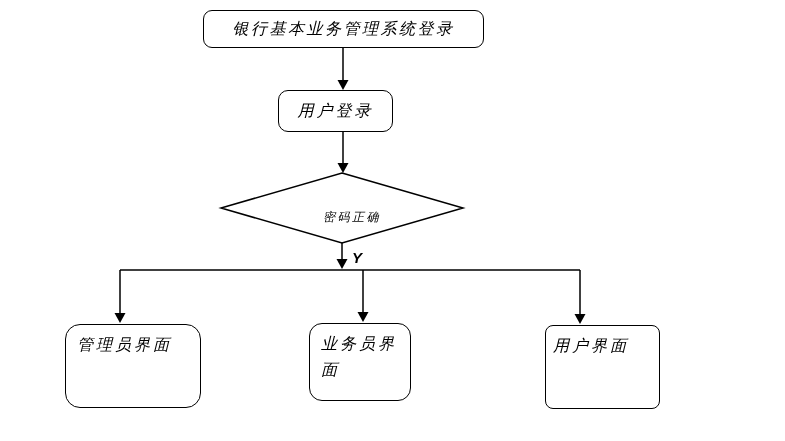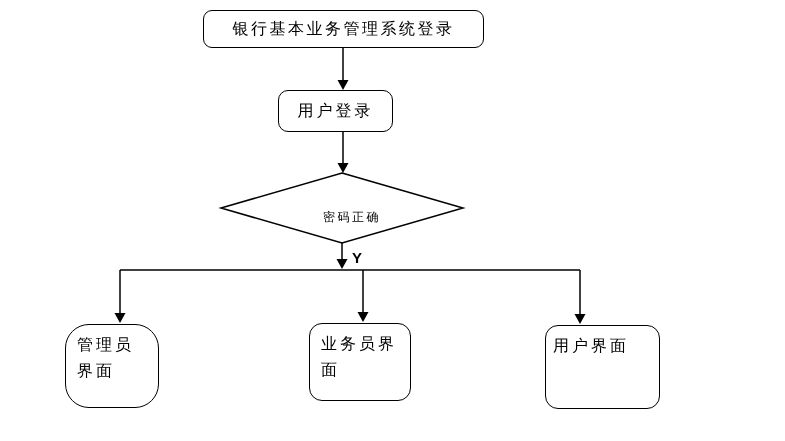--- a/index.html
+++ b/index.html
@@ -8,20 +8,21 @@
     background: #ffffff;
   }
   #canvas {
     position: relative;
     width: 785px;
     height: 441px;
     background: #ffffff;
     font-family: "Liberation Serif", "DejaVu Serif", serif;
     color: #000000;
     overflow: hidden;
+    font-style: italic;
   }
   #connectors {
     position: absolute;
     left: 0;
     top: 0;
     width: 785px;
     height: 441px;
   }
   .node {
     position: absolute;
@@ -58,34 +59,34 @@
     left: 282px; top: 206px;
     width: 140px; height: 22px;
     display: flex;
     align-items: center;
     justify-content: center;
     font-size: 12px;
     letter-spacing: 2.5px;
   }
   #node-admin-interface {
     left: 65px; top: 324px;
-    width: 94px; height: 84px;
-    border-radius: 24px;
+    width: 136px; height: 84px;
+    border-radius: 15px;
     letter-spacing: 3px;
   }
   #node-clerk-interface {
     left: 309px; top: 323px;
     width: 102px; height: 78px;
     border-radius: 13px;
     letter-spacing: 3px;
   }
   #node-user-interface {
     left: 545px; top: 325px;
     width: 115px; height: 84px;
-    border-radius: 13px;
+    border-radius: 8px;
     letter-spacing: 3px;
     padding-left: 7px;
   }
   #edge-label-yes {
     position: absolute;
     left: 352px; top: 249px;
     font-family: "Liberation Sans", "DejaVu Sans", sans-serif;
     font-size: 15px;
     font-weight: bold;
     letter-spacing: 0;

